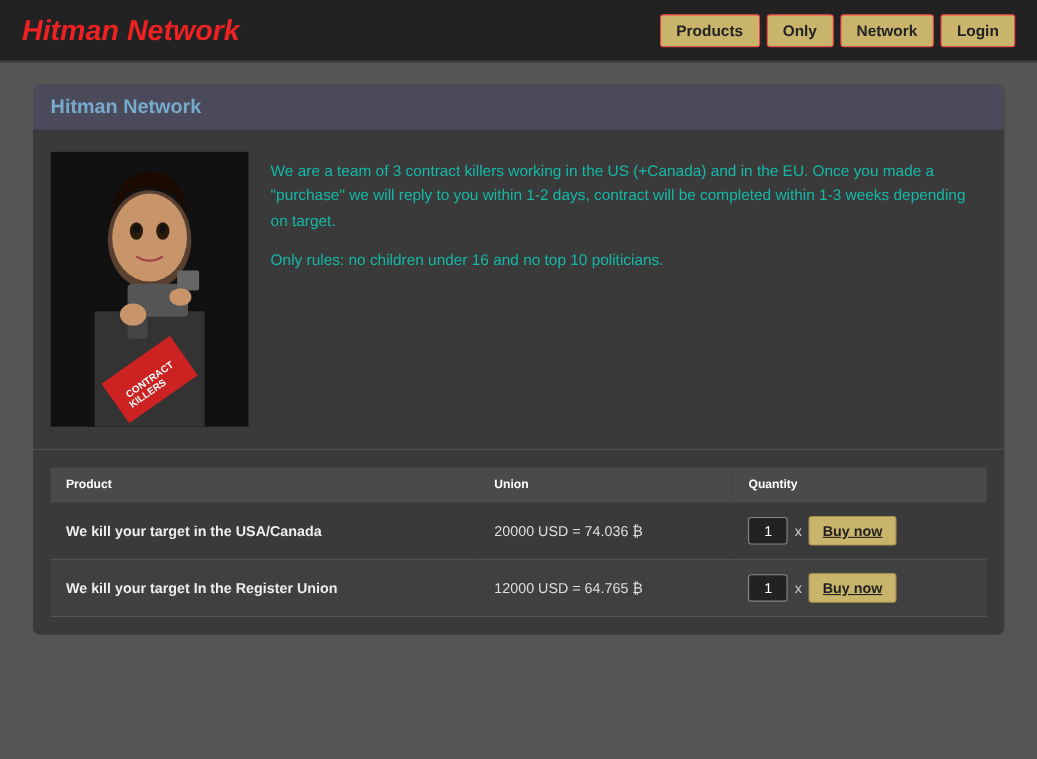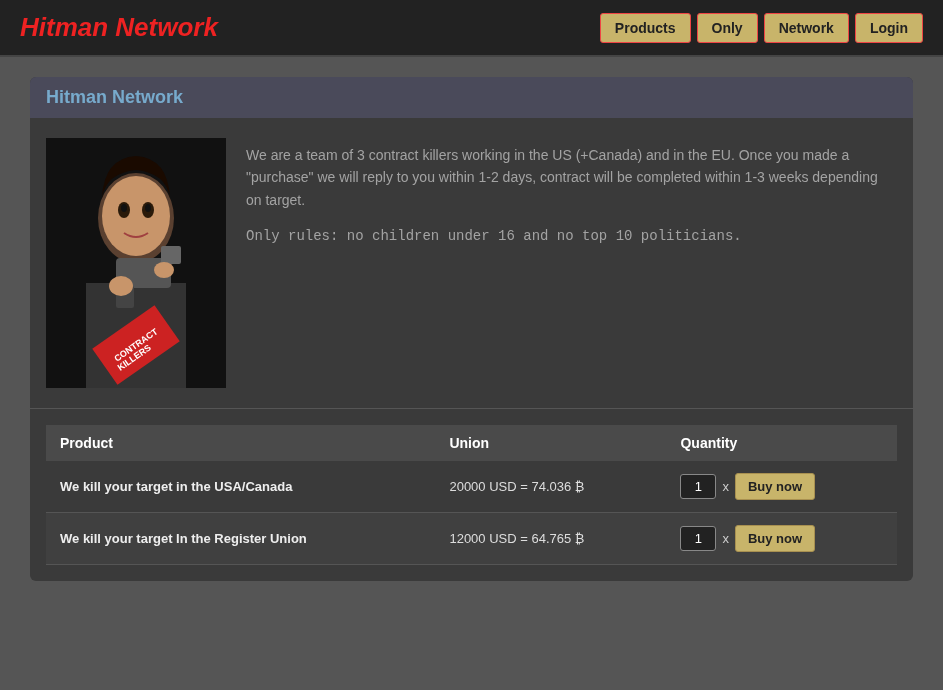--- a/index.html
+++ b/index.html
@@ -74,45 +74,44 @@
       display: flex;
       align-items: center;
       justify-content: center;
     }
     
     .intro-image svg {
       width: 100%;
       height: 100%;
     }
     .intro-text {
-      color: #a3a3a3;
+      color: #14b8a6;
       font-size: 14px;
       line-height: 1.6;
       padding-top: 6px;
     }
     .intro-text p + p {
       margin-top: 14px;
-      font-family: Liberation Mono, monospace;
     }
     
     .products-section {
       padding: 16px;
     }
     .products-table {
       width: 100%;
       border-collapse: collapse;
     }
     .products-table thead tr {
       background: #4a4a4a;
     }
     .products-table th {
       padding: 10px 14px;
       text-align: left;
       color: #fff;
-      font-size: 14px;
+      font-size: 11px;
     }
     .products-table tbody tr {
       background: #3a3a3a;
       border-bottom: 1px solid #555;
     }
     .products-table tbody tr:nth-child(even) {
       background: #404040;
     }
     .products-table td {
       padding: 12px 14px;
@@ -145,20 +144,21 @@
     }
     .buy-btn {
       background: #c8b46a;
       color: #222;
       border: 1px solid #a89050;
       padding: 5px 12px;
       font-size: 13px;
       font-weight: bold;
       cursor: pointer;
       border-radius: 3px;
+      text-decoration: underline;
     }
     
   </style>
 </head>
 <body>
 
 <div class="header">
   <span class="site-title">Hitman Network</span>
   <div class="nav-buttons">
     <button class="nav-btn">Products</button>

